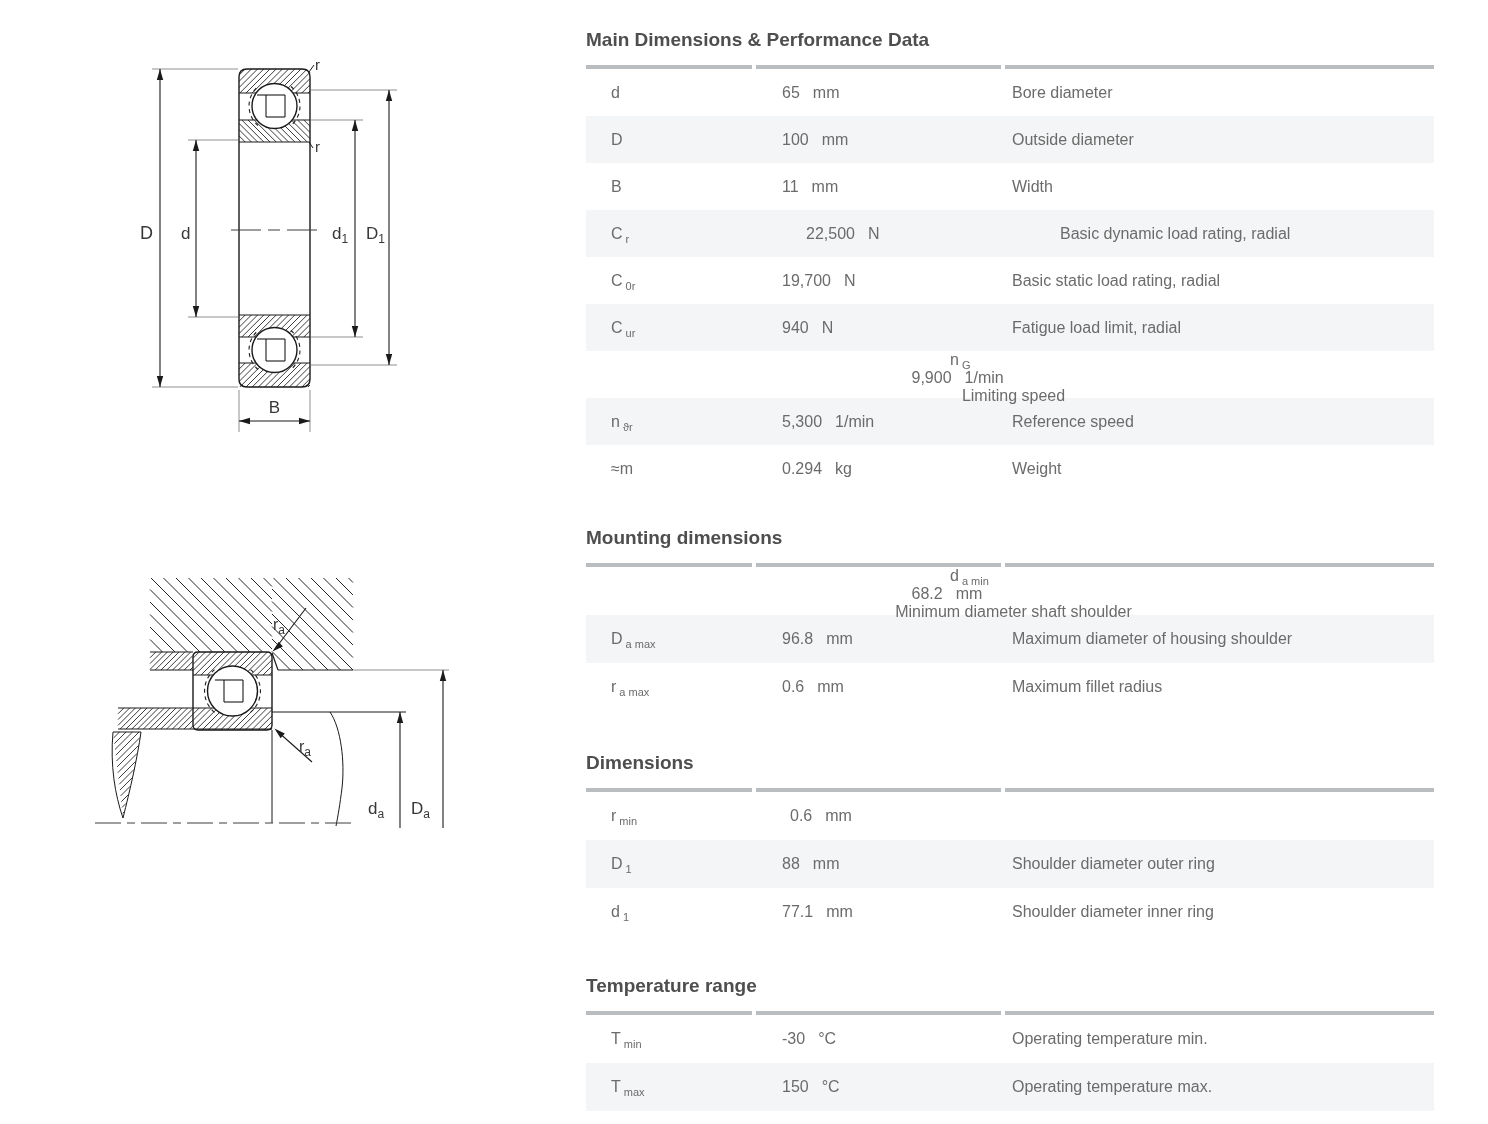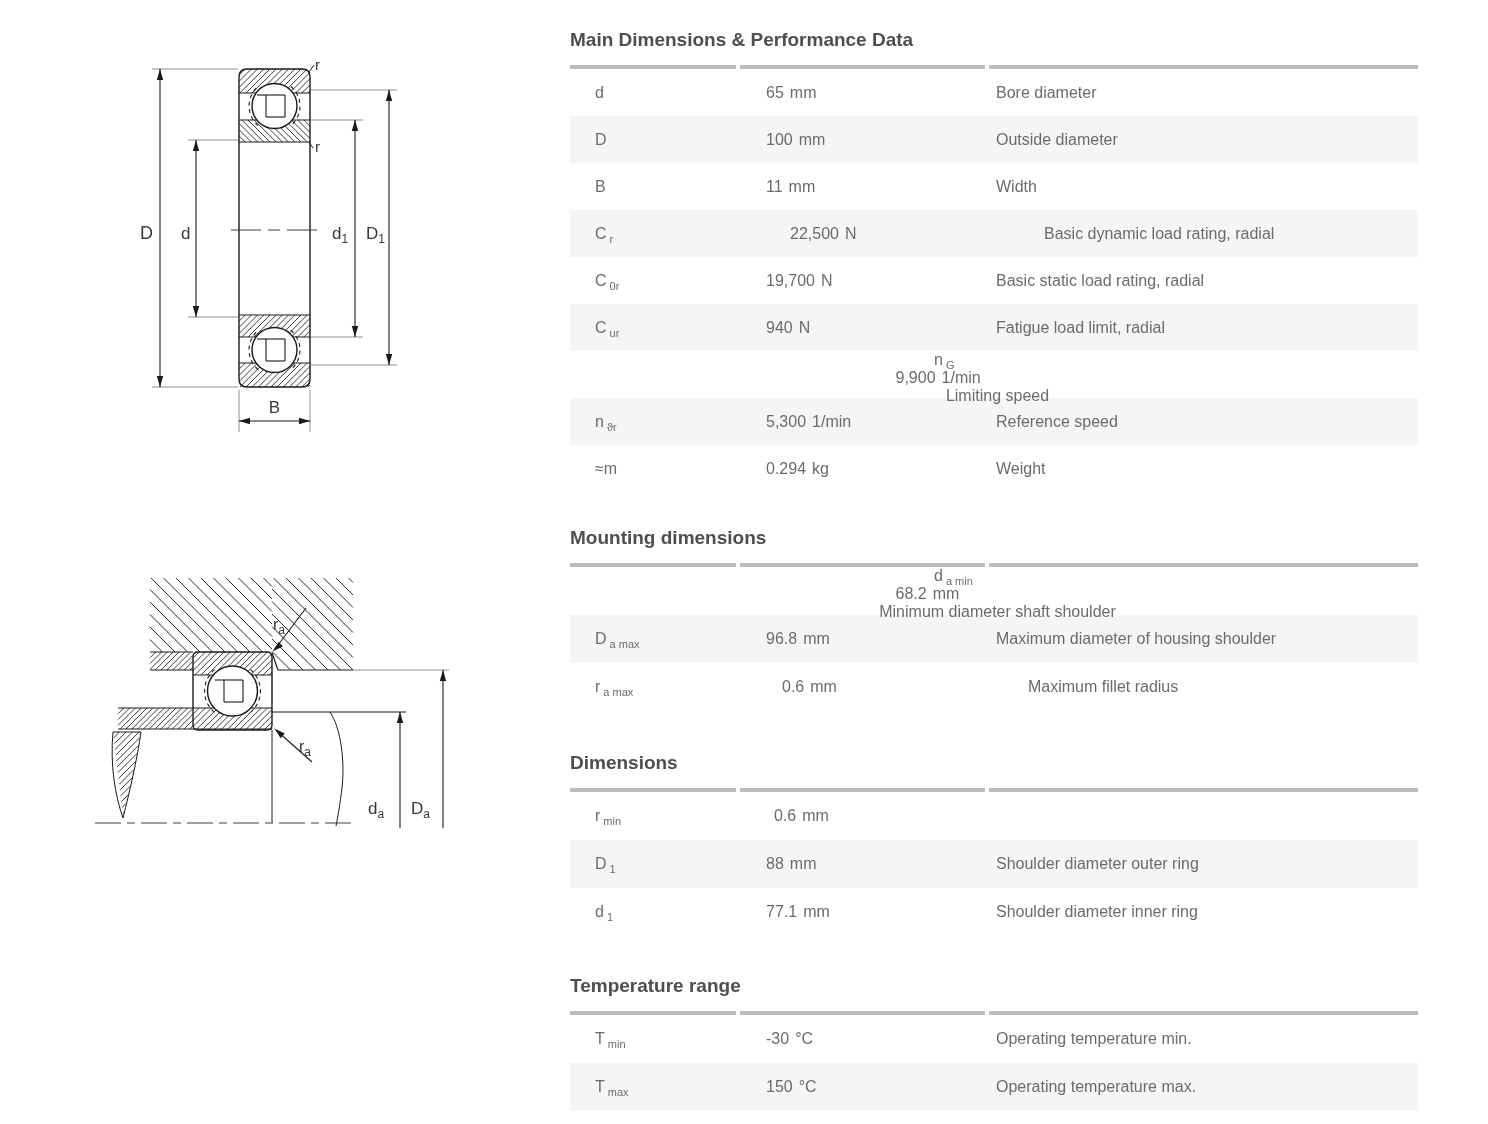--- a/index.html
+++ b/index.html
@@ -1,34 +1,34 @@
 <!DOCTYPE html>
 <html><head>
 <meta charset="utf-8">
 <style>
   * { box-sizing: border-box; }
   html,body { margin:0; padding:0; background:#ffffff; }
   body { font-family:"Liberation Sans", sans-serif; }
   .page { position:relative; width:1488px; height:1124px; background:#fff; overflow:hidden; }
 
   
-  .tables { position:absolute; left:570px; top:0; width:848px; }
+  .tables { position:absolute; left:586px; top:0; width:848px; }
   .section-heading { font-size:19px; font-weight:bold; color:#4e4e4e; line-height:24px; }
   .border-row { display:flex; margin-top:13px; }
   .border-seg { height:4px; background:#b9bdc0; }
   .seg1 { width:166px; margin-right:4px; }
   .seg2 { width:245px; margin-right:4px; }
   .seg3 { flex:1; }
   .trow { display:flex; align-items:center; color:#6b6b6b; font-size:16px; }
   .trow.alt { background:#f4f5f6; }
   .cell-term  { width:170px; padding-left:25px; }
   .cell-value { width:249px; padding-left:26px; white-space:nowrap; }
   .cell-desc  { flex:1; padding-left:7px; }
   .sub { font-size:11px; position:relative; top:4px; margin-left:3px; }
-  .unit { margin-left:6px; }
+  .unit { margin-left:13px; }
 
   
   .drawing { position:absolute; }
   #svg-section  { left:100px; top:40px; }
   #svg-mounting { left:90px;  top:560px; }
   svg text { font-family:"Liberation Sans", sans-serif; fill:#383838; }
   .outline  { fill:none; stroke:#1a1a1a; stroke-width:1.4; }
   .iline    { stroke:#1a1a1a; stroke-width:1.2; }
   .thin     { stroke:#1a1a1a; stroke-width:1; }
   .ext      { stroke:#8f8f8f; stroke-width:1; }
@@ -399,21 +399,21 @@
         <div class="trow" style="height: 48px; flex-direction: column;">
           <div class="cell-term"><span>d</span><span class="sub">a min</span></div>
           <div class="cell-value"><span>68.2</span><span class="unit">mm</span></div>
           <div class="cell-desc">Minimum diameter shaft shoulder</div>
         </div>
         <div class="trow alt" style="height: 48px;">
           <div class="cell-term"><span>D</span><span class="sub">a max</span></div>
           <div class="cell-value"><span>96.8</span><span class="unit">mm</span></div>
           <div class="cell-desc">Maximum diameter of housing shoulder</div>
         </div>
-        <div class="trow" style="height: 48px; gap: 16px;">
+        <div class="trow" style="height: 48px;">
           <div class="cell-term"><span>r</span><span class="sub">a max</span></div>
           <div class="cell-value"><span>0.6</span><span class="unit">mm</span></div>
           <div class="cell-desc">Maximum fillet radius</div>
         </div>
       </div>
       <div class="section" style="margin-top: 40px;">
         <div class="section-heading">Dimensions</div>
         <div class="border-row">
           <div class="border-seg seg1"></div>
           <div class="border-seg seg2"></div>

